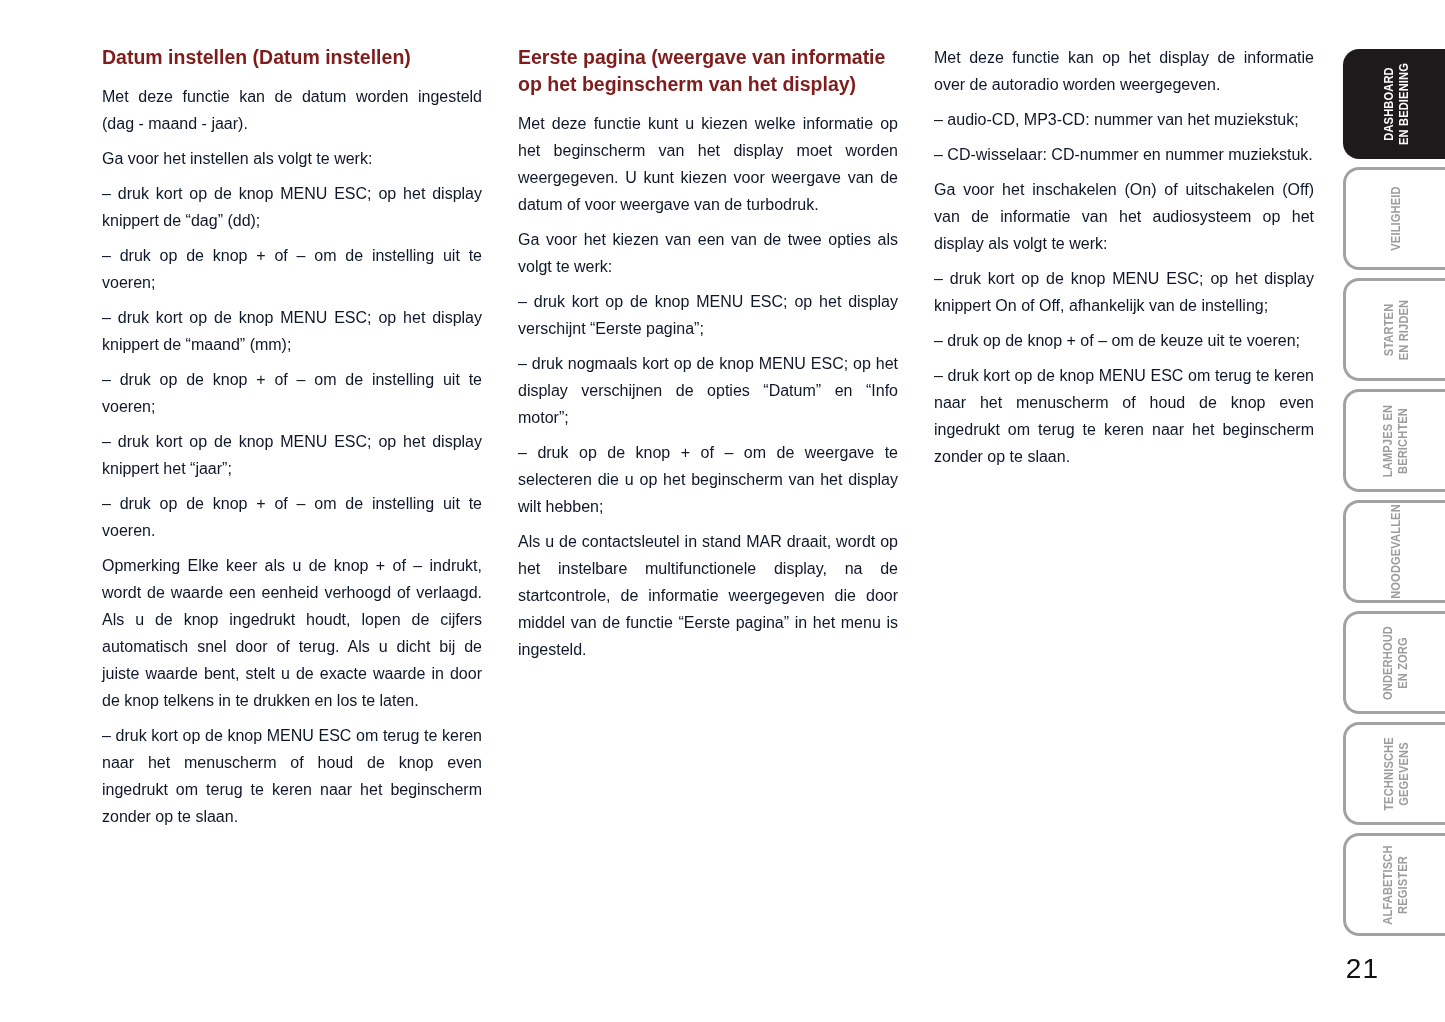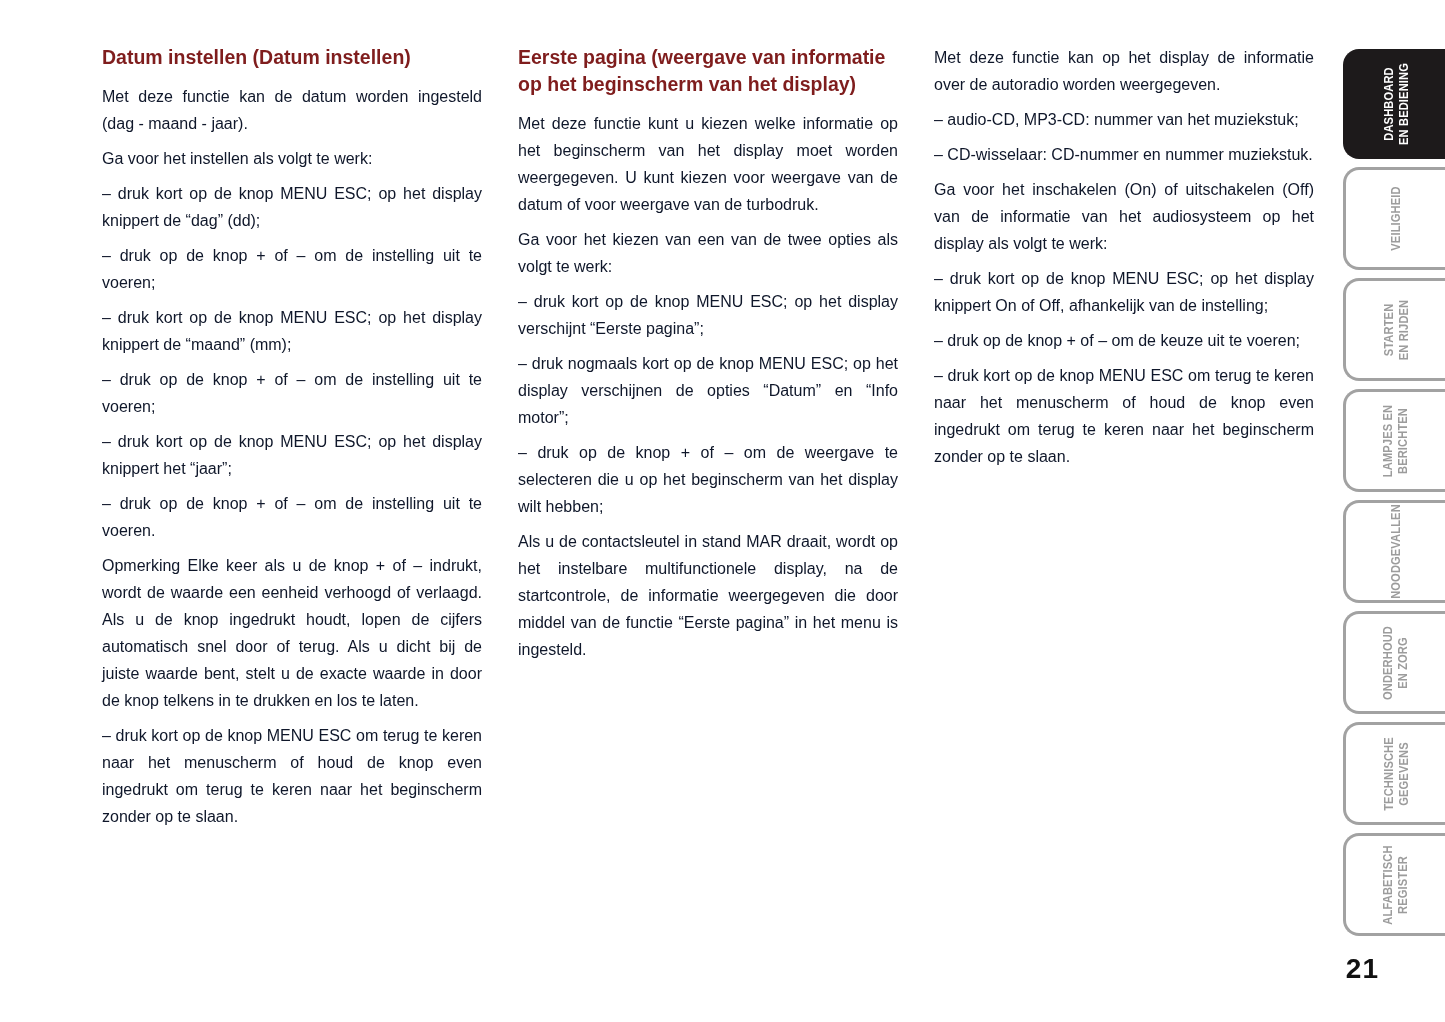--- a/index.html
+++ b/index.html
@@ -38,21 +38,21 @@
     flex:none;
     transform:rotate(-90deg) scaleX(0.82);
     transform-origin:center;
     font-weight:bold;font-size:13.5px;line-height:15px;
     letter-spacing:0.2px;color:#9c9c9c;
     text-align:center;white-space:nowrap;text-transform:uppercase;
   }
   .tab.active .tab-label{color:#ffffff;}
   .page-number{
     position:absolute;right:66px;top:953px;
-    font-weight:bold;font-size:28px;letter-spacing:1px;color:#111;
+    font-weight:normal;font-size:28px;letter-spacing:1px;color:#111;
   }
 </style>
 </head>
 <body>
 
 <div class="content">
     <div class="col">
       <div class="heading">Datum instellen (Datum instellen)</div>
       <p class="para"><span>Met deze functie kan de datum worden ingesteld (dag - maand - jaar).</span></p>
       <p class="para"><span>Ga voor het instellen als volgt te werk:</span></p>

